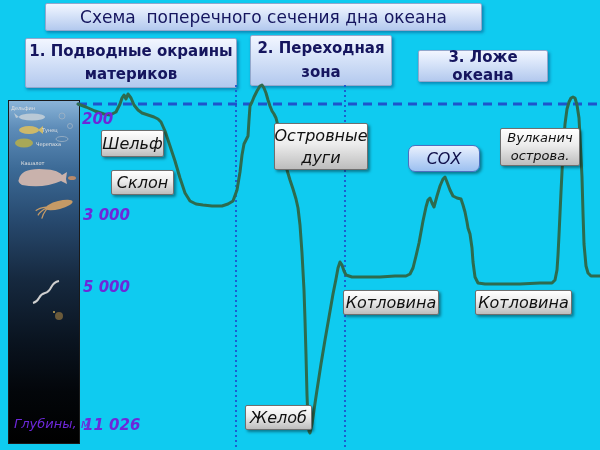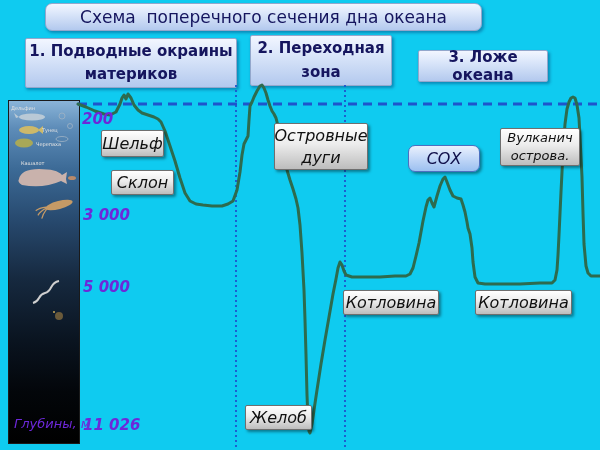--- a/index.html
+++ b/index.html
@@ -12,21 +12,21 @@
   
   .panel{
     background:linear-gradient(180deg,#f2f6ff 0%,#dce7fa 35%,#b3c9ee 100%);
     border:1px solid #93a7cc;
     border-radius:2px;
     box-shadow:1.5px 2px 3px rgba(0,20,80,.35);
     color:#15155e;
     display:flex;align-items:center;justify-content:center;
     text-align:center;
   }
-  .title-box{left:45px;top:3px;width:435px;height:26px;font-size:17px;border-radius:7px;}
+  .title-box{left:45px;top:3px;width:435px;height:26px;font-size:17px;}
   .title-box span{white-space:pre;}
   .zone1{left:25px;top:38px;width:210px;height:48px;font-size:15px;font-weight:bold;line-height:1.55;}
   .zone2{left:250px;top:35px;width:140px;height:49px;font-size:15px;font-weight:bold;line-height:1.55;}
   .zone3{left:418px;top:50px;width:128px;height:30px;font-size:15px;font-weight:bold;}
   
   .tag{
     background:linear-gradient(180deg,#ffffff 0%,#ececec 45%,#bdbdbd 100%);
     border:1px solid #6f6f6f;
     border-radius:2px;
     box-shadow:2px 2px 3px rgba(0,0,0,.4);

